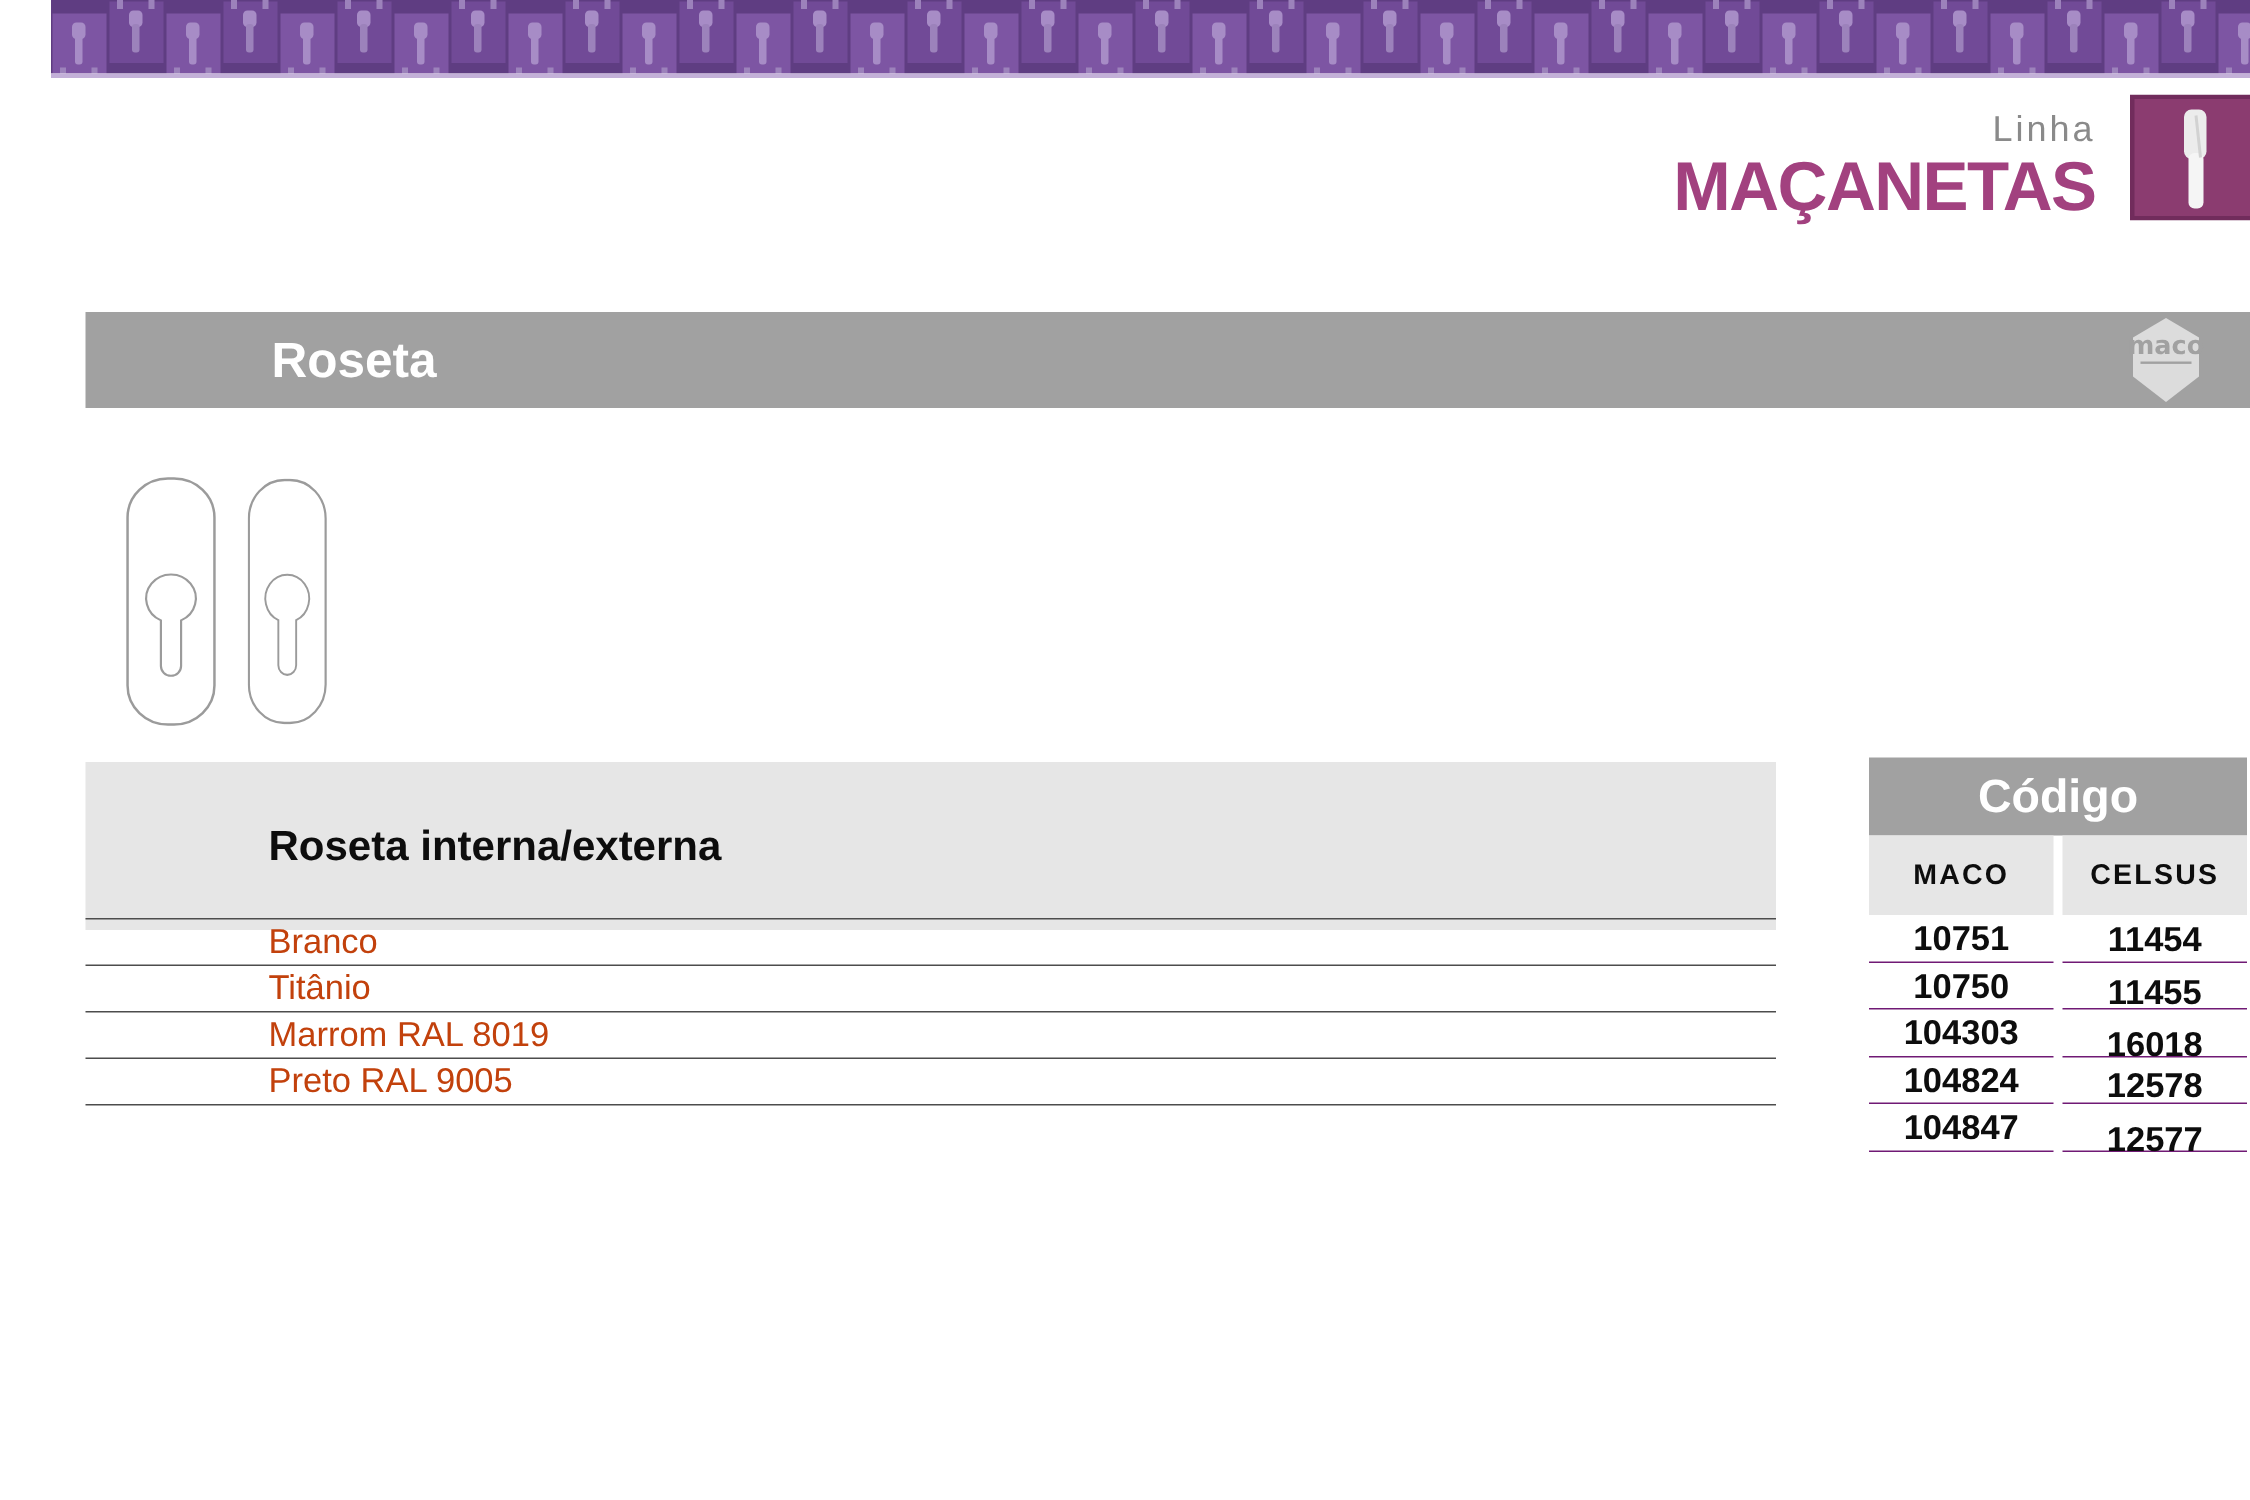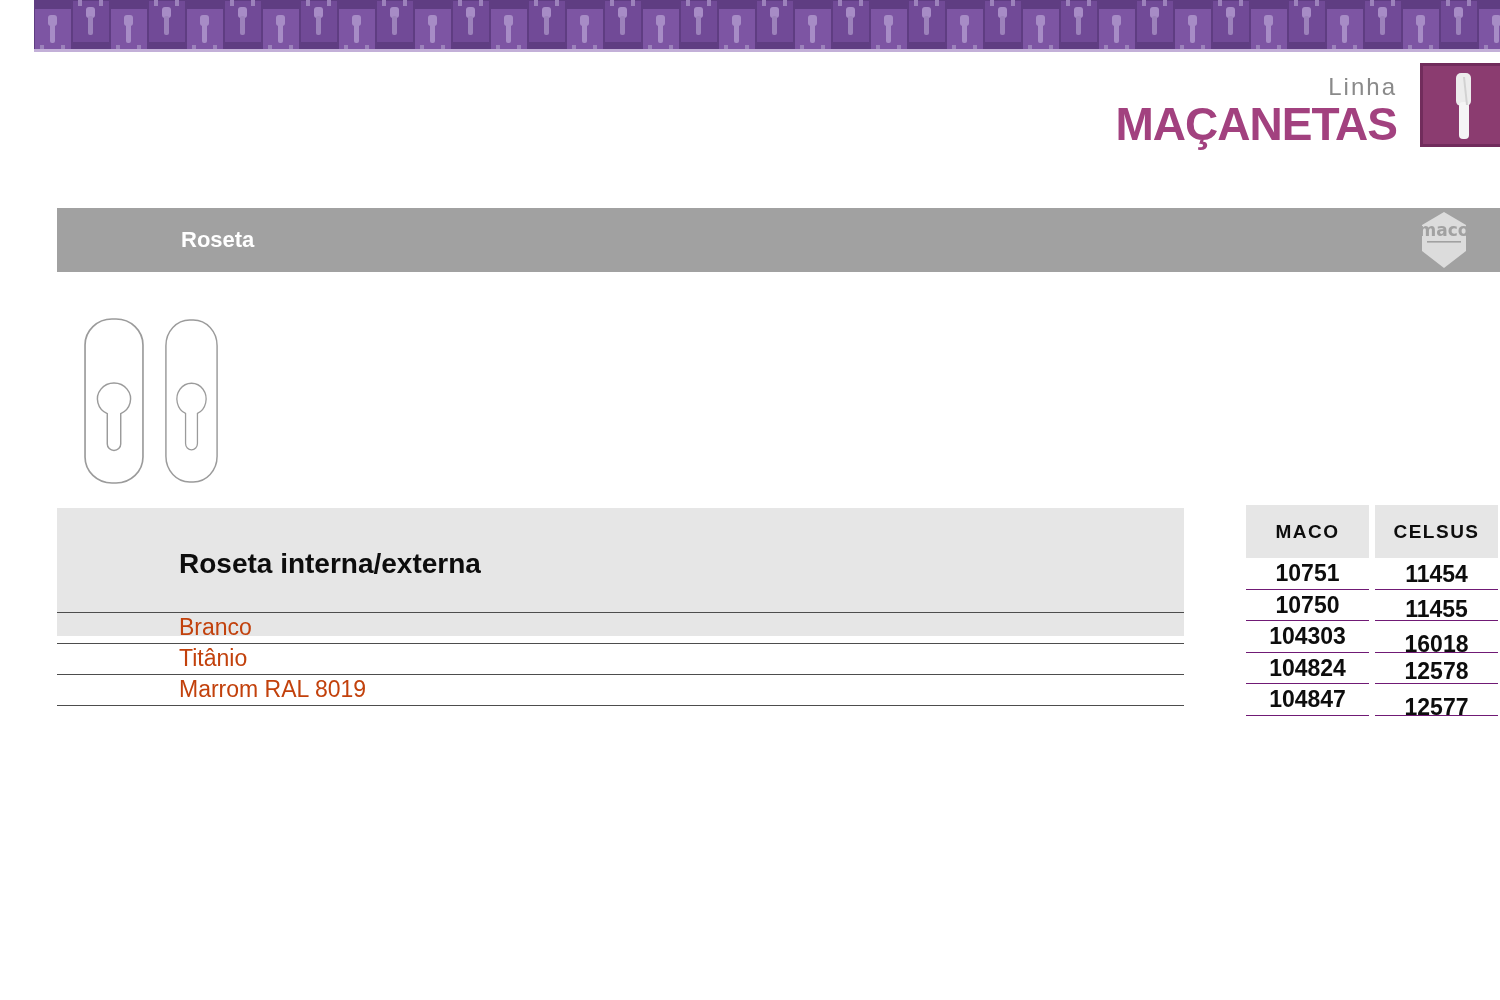--- a/index.html
+++ b/index.html
@@ -13,30 +13,30 @@
   
   .brand-text { position:absolute; top:74px; right:137px; text-align:right; }
   .brand-line { font-size:24px; color:#8a8a8a; letter-spacing:2px; line-height:1.1; }
   .brand-title { font-size:46px; font-weight:bold; color:#a2417f;
                  letter-spacing:-1px; line-height:1.05; }
   .brand-icon { position:absolute; left:1386px; top:63px; width:86px; height:84px; }
 
   
   .banner { position:absolute; left:23px; top:208px; width:1444px; height:64px;
             background:#a1a1a1; display:flex; align-items:center; }
-  .banner-title { color:#ffffff; font-weight:bold; font-size:22px; padding-left:124px; }
+  .banner-title { color:#ffffff; font-weight:bold; font-size:33px; padding-left:124px; }
   .banner-logo { position:absolute; right:32px; top:4px; width:50px; height:56px; }
 
   
   .plate { position:absolute; }
   .plate-1 { left:50px;  top:318px; width:60px; height:166px; }
   .plate-2 { left:131px; top:319px; width:53px; height:164px; }
 
   
-  .fin-header { position:absolute; left:23px; top:508px; width:1127px; height:128px;
+  .fin-header { position:absolute; left:23px; top:508px; width:1127px; height:112px;
                 background:#e6e6e6; }
   .fin-header span { display:block; padding:40px 0 0 122px; font-size:28px;
                      font-weight:bold; color:#0d0d0d; }
   .fin-list { position:absolute; left:23px; top:612px; width:1127px;
               border-top:1px solid #4d4d4d; }
   .fin-row { height:31px; border-bottom:1px solid #4d4d4d; font-size:23px;
              color:#c2410c; padding-left:122px; line-height:29px; }
 
   
   .codes { position:absolute; left:1212px; top:505px; width:252px; }
@@ -121,23 +121,25 @@
     </svg>
   </div>
 
   <div class="fin-header">
     <span>Roseta interna/externa</span>
   </div>
   <div class="fin-list">
     <div class="fin-row">Branco</div>
     <div class="fin-row">Titânio</div>
     <div class="fin-row">Marrom RAL 8019</div>
+    <div class="fin-row">Preto RAL 9005</div>
   </div>
 
   <div class="codes">
+    <div class="codes-title">Código</div>
     <div class="codes-cols">
       <div class="code-col col-maco">
         <div class="col-head">MACO</div>
         <div class="col-cells">
           <div class="code-cell"><span class="v">10751</span></div>
           <div class="code-cell"><span class="v">10750</span></div>
           <div class="code-cell"><span class="v">104303</span></div>
           <div class="code-cell"><span class="v">104824</span></div>
           <div class="code-cell"><span class="v">104847</span></div>
         </div>

